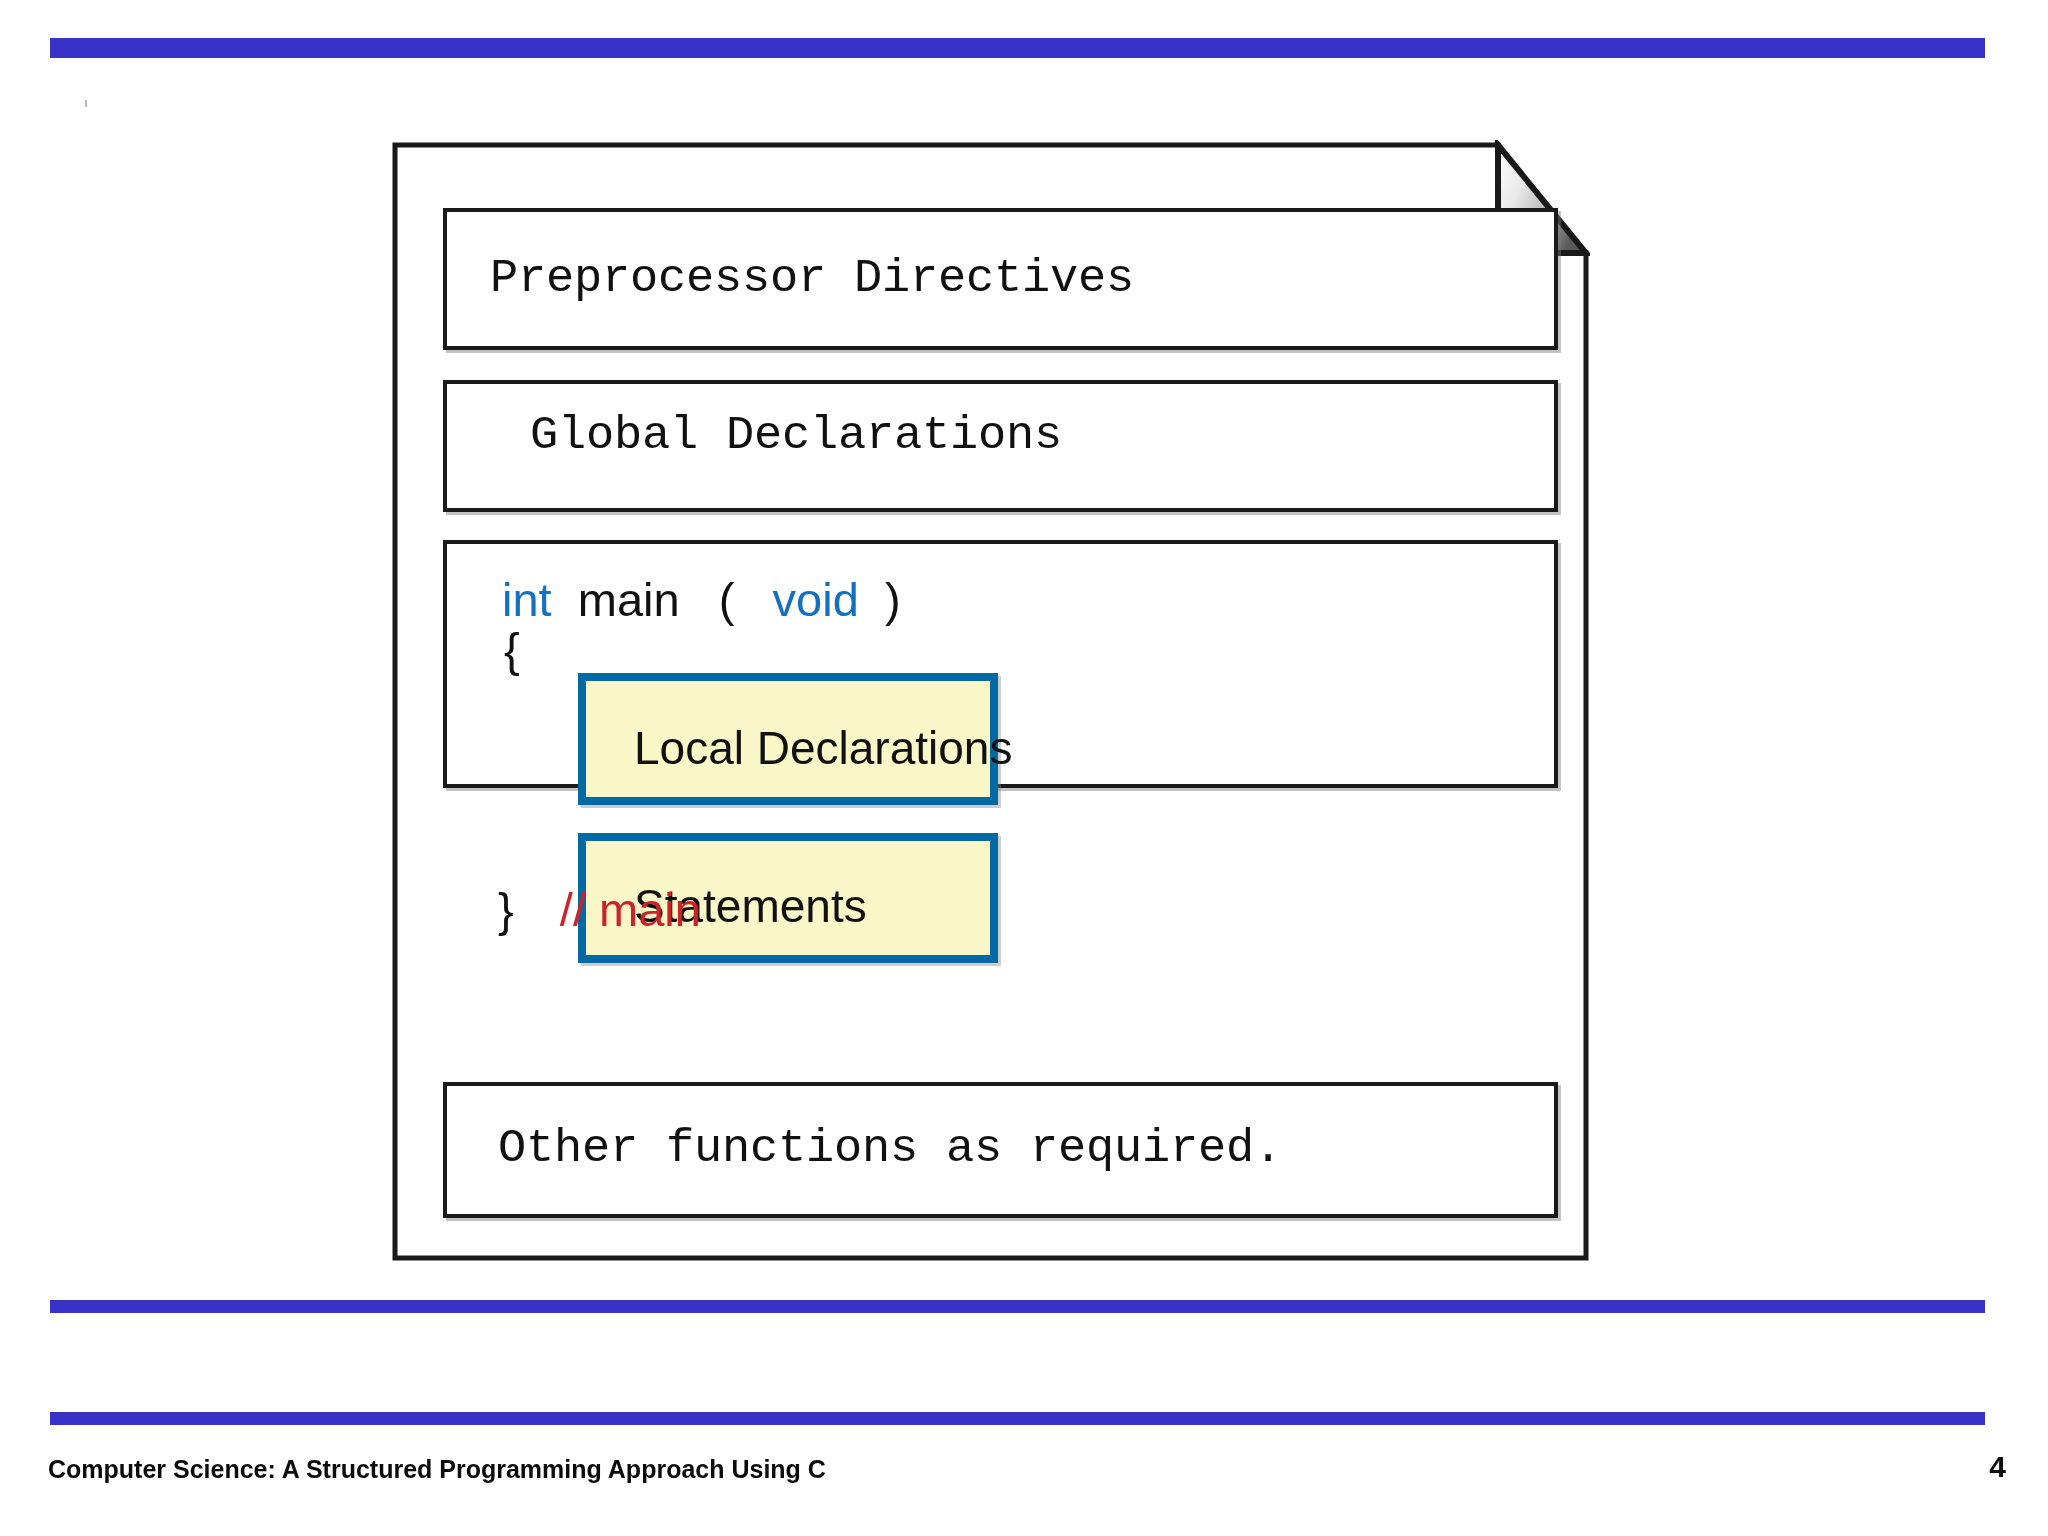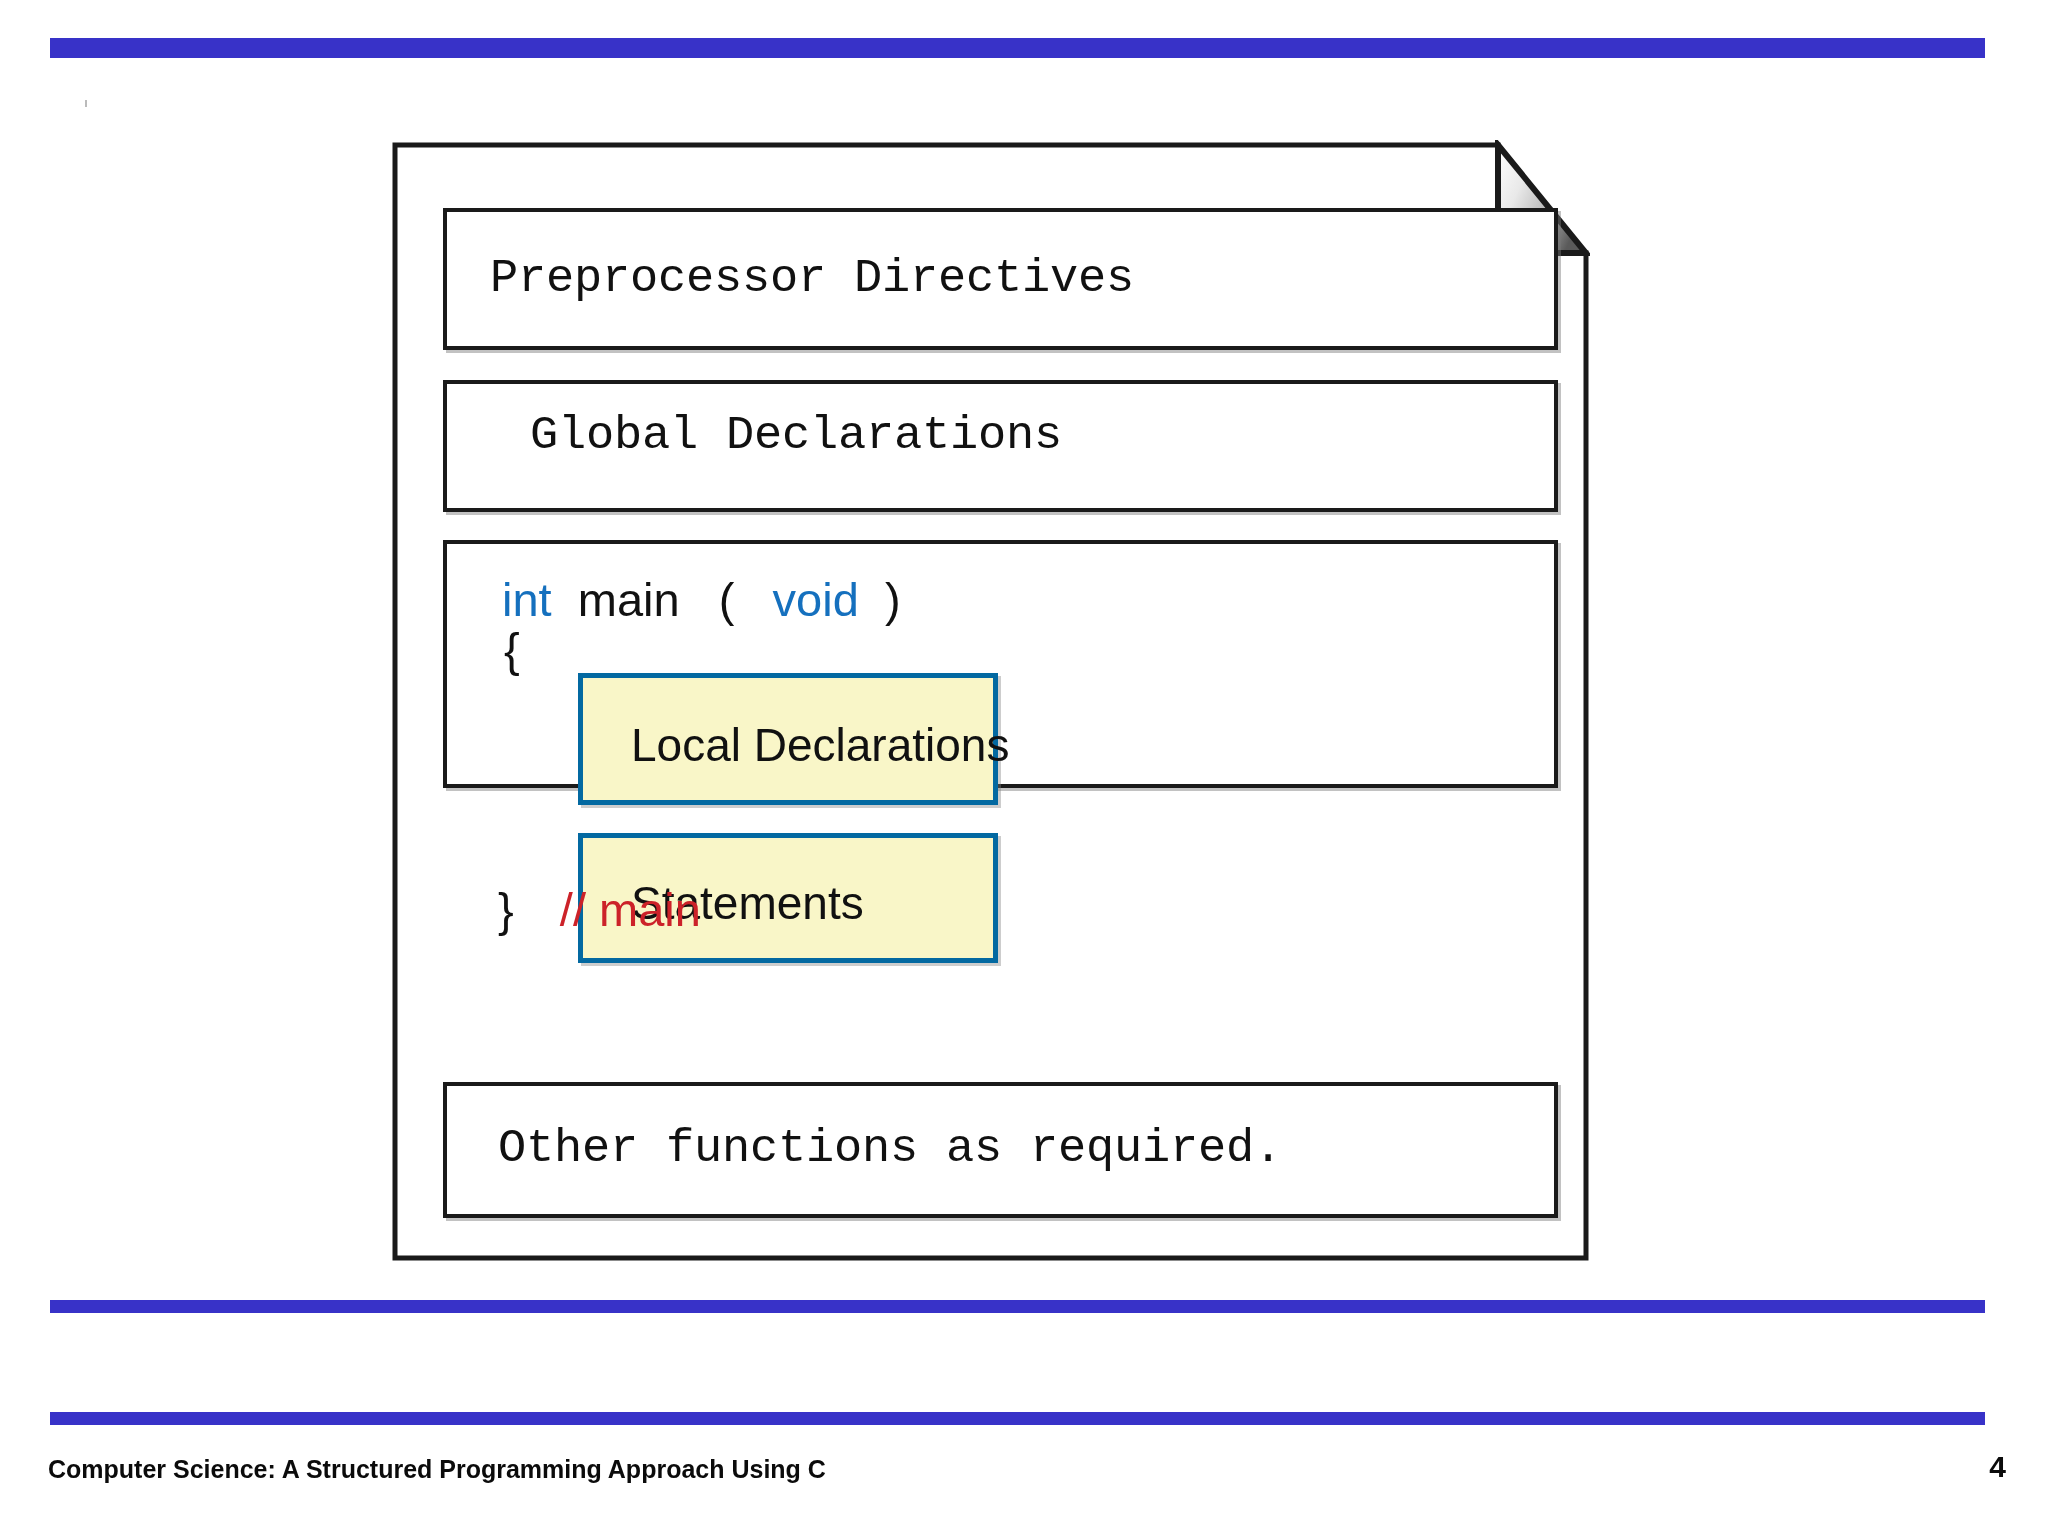--- a/index.html
+++ b/index.html
@@ -106,21 +106,21 @@
     font-size: 47px;
     white-space: nowrap;
     color: #111111;
   }
   .cmt { color: #cc2229; margin-left: 20px; }
 
   
   .ybox {
     position: absolute;
     background: #f9f6c8;
-    border: 5px solid #0369a1;
+    border: 8px solid #0369a1;
     box-sizing: border-box;
     box-shadow: 3px 3px 0 rgba(130,130,130,0.4);
     padding-left: 12px;
   }
   .ybox-local { left: 188px; top: 533px; width: 420px; height: 132px; }
   .ybox-stmt  { left: 188px; top: 693px; width: 420px; height: 130px; }
   .ylabel {
     position: absolute;
     color: #111111;
     font-size: 46px;

